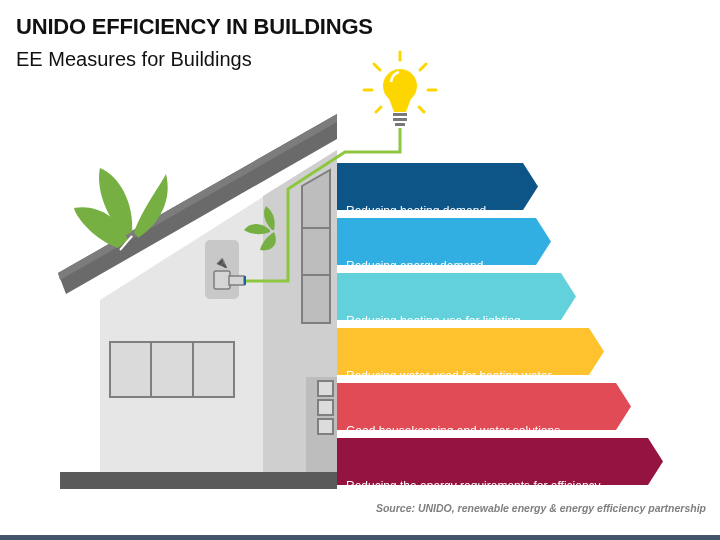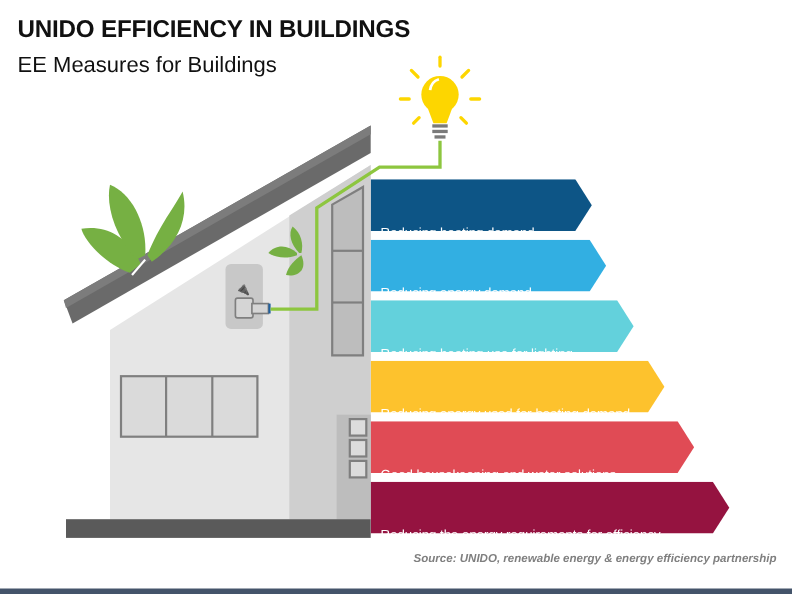--- a/index.html
+++ b/index.html
@@ -99,21 +99,21 @@
   <div class="banner" style="top:273px;">
     <svg width="245" height="47">
         <polygon points="0,0 224,0 239,23.5 224,47 0,47" fill="#63d1dc"></polygon>
       </svg>
     <span class="banner-label">Reducing heating use for lighting.</span>
   </div>
   <div class="banner" style="top:328px;">
     <svg width="275" height="47">
         <polygon points="0,0 252,0 267,23.5 252,47 0,47" fill="#fdc22d"></polygon>
       </svg>
-    <span class="banner-label">Reducing energy used for heating demand.</span>
+    <span class="banner-label">Reducing water used for heating water.</span>
   </div>
   <div class="banner" style="top:383px;">
     <svg width="300" height="47">
         <polygon points="0,0 279,0 294,23.5 279,47 0,47" fill="#e04b55"></polygon>
       </svg>
     <span class="banner-label">Good housekeeping and water solutions.</span>
   </div>
   <div class="banner" style="top:438px;">
     <svg width="332" height="47">
         <polygon points="0,0 311,0 326,23.5 311,47 0,47" fill="#951340"></polygon>

